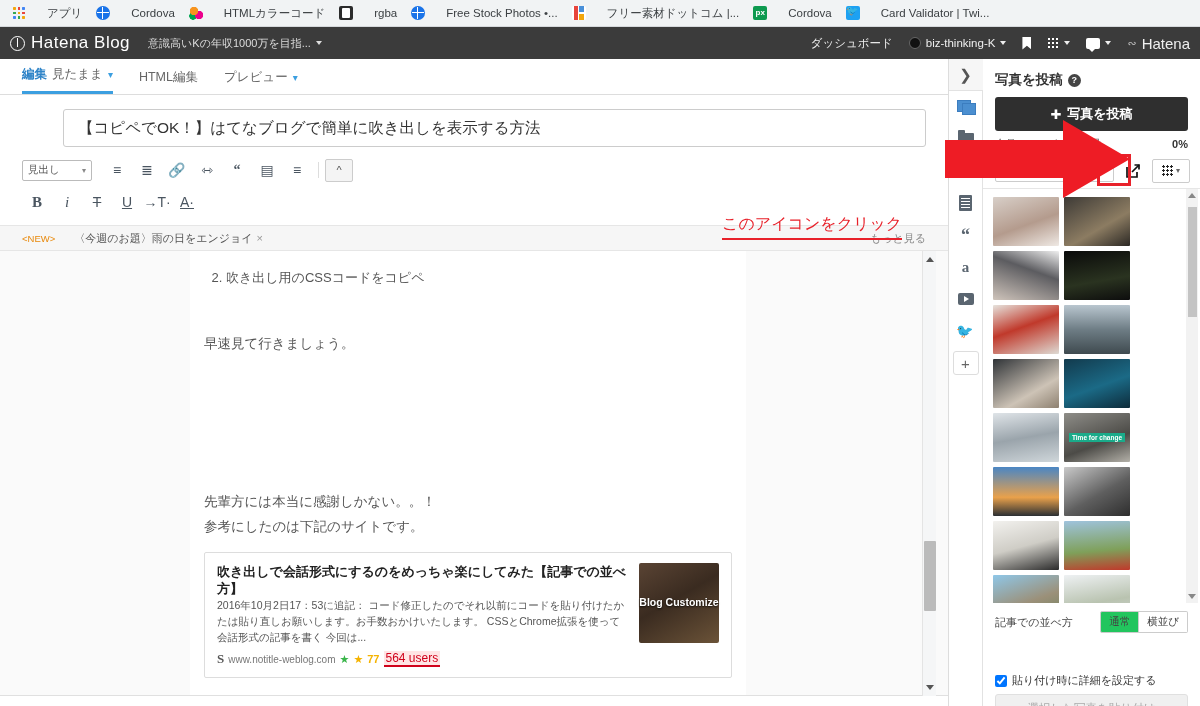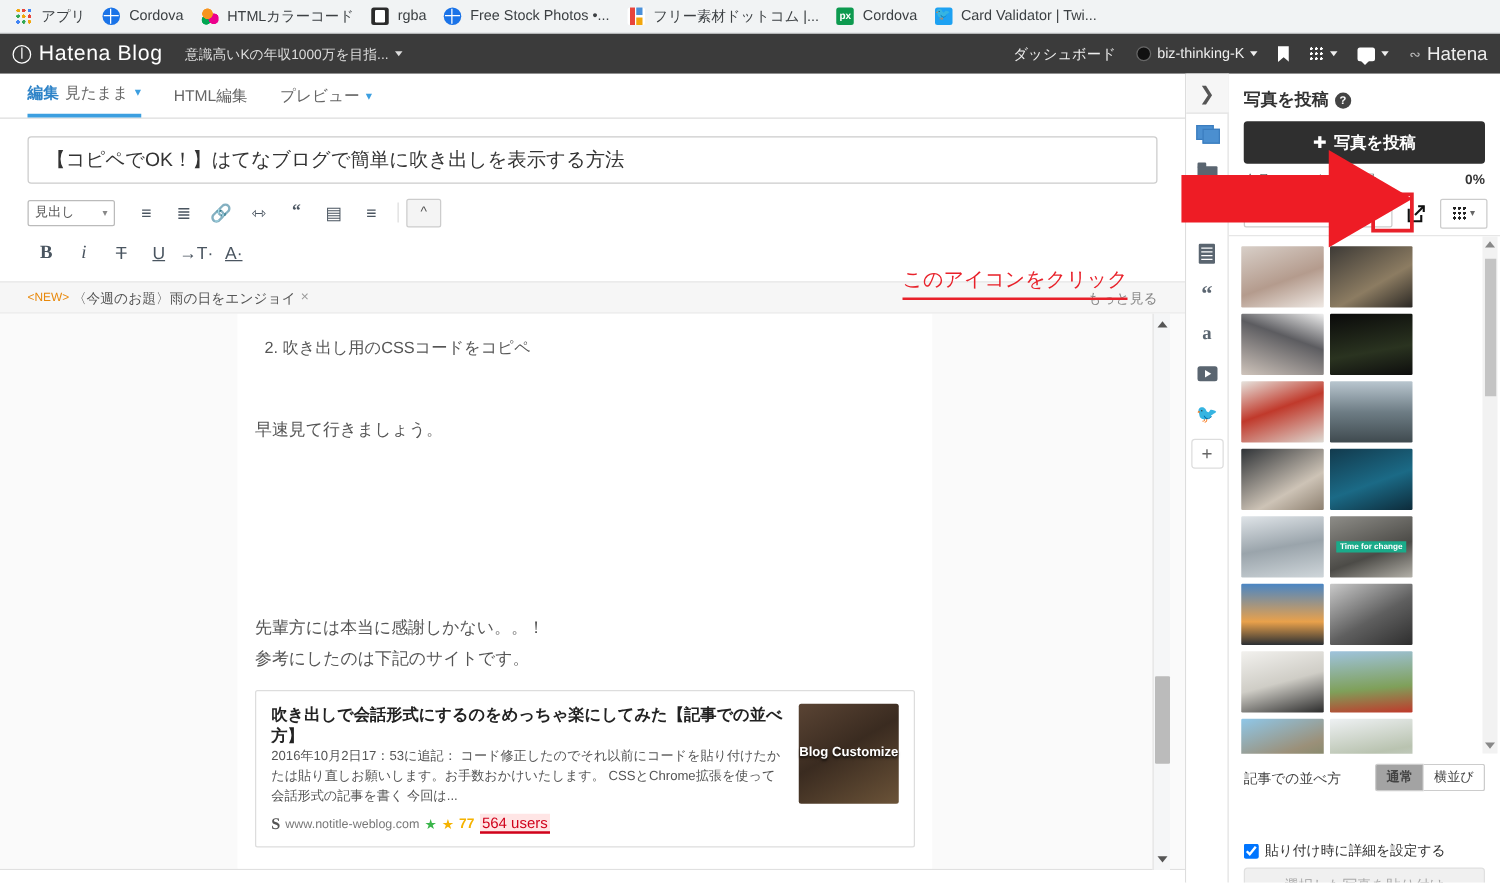--- a/index.html
+++ b/index.html
@@ -8,21 +8,21 @@
     width:1200px; height:706px; overflow:hidden;
     font-family:"Liberation Sans","DejaVu Sans",sans-serif;
     font-size:12px; color:#333; background:#fff;
   }
 
   
   .bookmarks-bar{
     height:27px; background:#f1f3f4; border-bottom:1px solid #d6d9dc;
     display:flex; align-items:center; padding:0 6px; gap:0px;
   }
-  .bm{ display:flex; align-items:center; gap:7px; padding:2px 8px 2px 6px;
+  .bm{ display:flex; align-items:center; gap:21px; padding:2px 8px 2px 6px;
        font-size:11.5px; color:#3c4043; white-space:nowrap; cursor:default;}
   .bm-ico{ width:14px;height:14px;flex:0 0 14px;display:inline-block;
            border-radius:2px;position:relative; }
   .ico-apps{ background:
       radial-gradient(circle at 2.5px 2.5px, #f2a60c 1.4px, transparent 1.5px),
       radial-gradient(circle at 7px 2.5px, #e8453c 1.4px, transparent 1.5px),
       radial-gradient(circle at 11.5px 2.5px, #4285f4 1.4px, transparent 1.5px),
       radial-gradient(circle at 2.5px 7px, #34a853 1.4px, transparent 1.5px),
       radial-gradient(circle at 7px 7px, #f2a60c 1.4px, transparent 1.5px),
       radial-gradient(circle at 11.5px 7px, #e8453c 1.4px, transparent 1.5px),
@@ -94,21 +94,21 @@
   .tabs{ height:36px; display:flex; align-items:flex-end; padding-left:22px;
          border-bottom:1px solid #ddd; gap:26px; }
   .tab{ display:flex; align-items:center; gap:5px; padding-bottom:8px;
         font-size:12.5px; color:#444; cursor:pointer; }
   .tab.active{ border-bottom:3px solid #3c9fe0; }
   .tab.active .t1{ color:#2f84c8; font-weight:bold; }
   .tab .t2{ color:#666; }
   .tab .dd{ color:#3c9fe0; font-size:10px; }
 
   
-  .title-wrap{ padding:14px 22px 0 22px; }
+  .title-wrap{ padding:14px 22px 0 22px;margin-left:41px; }
   .title-input{ width:100%; height:38px; border:1px solid #ccc; border-radius:3px;
      padding:0 14px; font-size:15.5px; color:#333; outline:none;
      font-family:"Liberation Sans","DejaVu Sans",sans-serif; }
 
   
   .toolbar{ padding:10px 22px 0 22px; }
   .tb-row{ display:flex; align-items:center; gap:0px; height:26px;}
   .tb-row.second{ margin-top:6px; gap:0;}
   .sel-heading{ width:70px;height:21px;border:1px solid #bbb;border-radius:2px;
      font-size:10.5px;color:#555;display:flex;align-items:center;
@@ -120,21 +120,21 @@
   .tb-btn.ital{font-style:italic;font-family:"Liberation Serif",serif;font-size:15px;}
   .tb-sep{ width:1px;height:16px;background:#ddd;margin:0 6px;}
   .tb-collapse{ width:28px;height:23px;border:1px solid #ccc;border-radius:2px;
      background:#f4f4f4;display:flex;align-items:center;justify-content:center;
      color:#555;font-size:11px;cursor:pointer;}
 
   
   .notice{ margin:10px 0 0 0; height:26px; background:#f6f6f6;
      border-top:1px solid #e6e6e6; border-bottom:1px solid #e6e6e6;
      display:flex;align-items:center; padding:0 22px; font-size:11px;color:#555;}
-  .notice .new{ color:#e8890c; font-size:9.5px; margin-right:3px; }
+  .notice .new{ color:#e8890c; font-size:9.5px; margin-right:19px; }
   .notice .more{ margin-left:auto; color:#888; cursor:pointer; }
   .notice .xmark{ color:#999; margin-left:4px; cursor:pointer;}
 
   
   .canvas{ position:relative; height:445px; border-bottom:1px solid #e0e0e0;
            background:#fafafa; display:flex; }
   .canvas-gutter{ width:190px; background:#fafafa; border-right:0; }
   .canvas-page{ width:556px; background:#fff; padding:18px 0 0 0; position:relative;}
   .canvas-right{ flex:1; background:#fafafa; position:relative;}
   .doc-line{ font-size:13.5px; color:#555; line-height:1.9; }
@@ -250,21 +250,21 @@
   .ps-bar{ position:absolute; right:2px; top:0; width:12px; height:414px; background:#f2f2f2;}
   .ps-thumb{ position:absolute; right:3px; top:18px; width:9px; height:110px; background:#c4c4c4;}
   .ps-arrow{ position:absolute; right:4px; width:0;height:0;
      border-left:4px solid transparent;border-right:4px solid transparent;}
   .ps-arrow.up{top:4px;border-bottom:5px solid #888;}
   .ps-arrow.dn{bottom:4px;border-top:5px solid #888;}
 
   .order-row{ display:flex;align-items:center;padding:8px 12px 4px 12px;font-size:11px;color:#444;}
   .seg{ margin-left:auto; display:flex; }
   .seg div{ border:1px solid #ccc; padding:3px 8px; font-size:10.5px; background:#fff; cursor:pointer;}
-  .seg div.on{ background:#a3a3a3; font-weight:bold;}
+  .seg div.on{ background:#22c55e; font-weight:normal;}
   .seg div:first-child{border-radius:2px 0 0 2px;}
   .seg div:last-child{border-left:0;border-radius:0 2px 2px 0;}
   .chk-row{ display:flex;align-items:center;gap:5px;padding:4px 12px 6px 12px;font-size:11px;color:#333;margin-top:32px;}
   .chk-row input{ width:12px;height:12px;margin:0;}
   .paste-btn{ margin:0 12px 10px 12px; height:28px; background:#f0f0f0; color:#aaa;
      border:1px solid #e0e0e0; border-radius:3px; display:flex;align-items:center;
      justify-content:center;font-size:11.5px;cursor:default;}
 </style>
 </head>
 <body>

